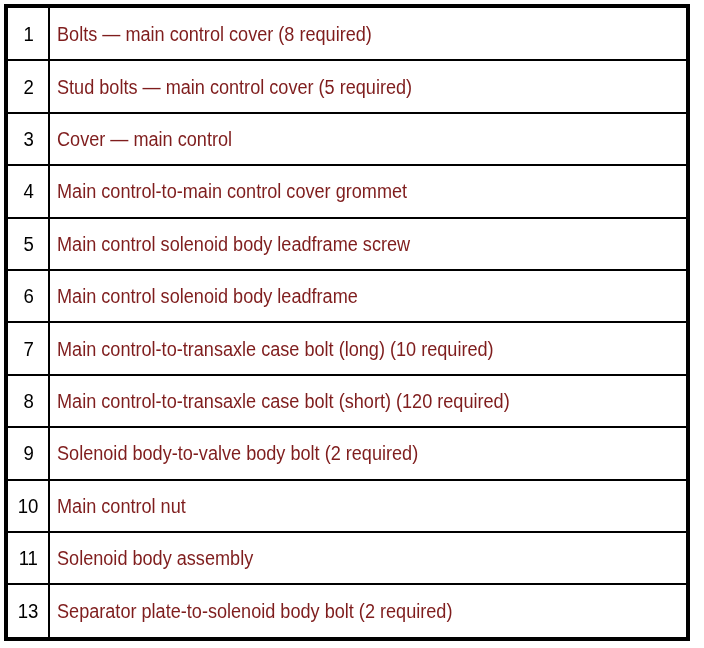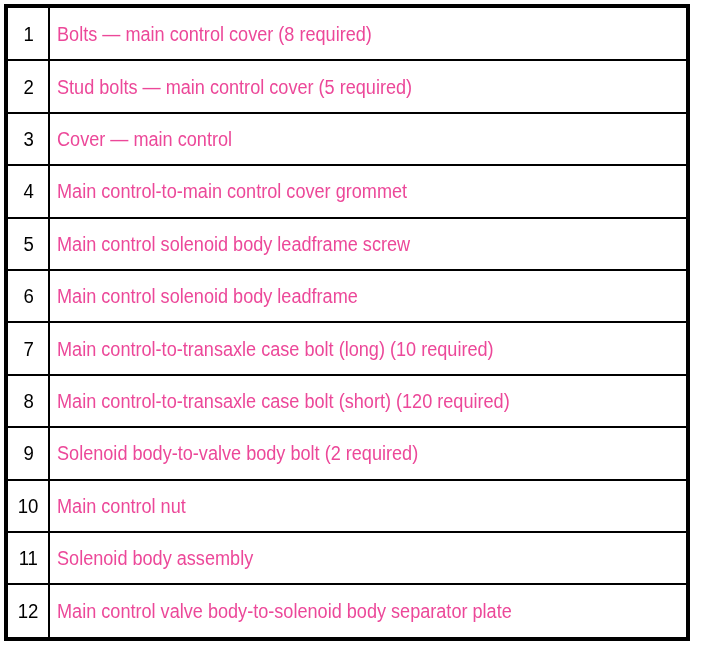--- a/index.html
+++ b/index.html
@@ -50,21 +50,21 @@
     color: #000000;
     font-size: 20px;
     line-height: 1;
     letter-spacing: -0.2px;
     white-space: nowrap;
   }
 
   td.item-desc {
     vertical-align: middle;
     padding: 0 0 0 7px;
-    color: #ec4899;
+    color: #7f1d1d;
     font-size: 20px;
     line-height: 1;
     white-space: nowrap;
     overflow: hidden;
   }
 
   td.item-desc span.desc-text {
     display: inline-block;
     transform: scaleX(0.905);
     transform-origin: left center;
@@ -122,18 +122,18 @@
       </tr>
       <tr>
         <td class="item-no"><span class="no-text">10</span></td>
         <td class="item-desc"><span class="desc-text">Main control nut</span></td>
       </tr>
       <tr>
         <td class="item-no"><span class="no-text">11</span></td>
         <td class="item-desc"><span class="desc-text">Solenoid body assembly</span></td>
       </tr>
       <tr>
-        <td class="item-no"><span class="no-text">12</span></td>
-        <td class="item-desc"><span class="desc-text">Main control valve body-to-solenoid body separator plate</span></td>
+        <td class="item-no"><span class="no-text">13</span></td>
+        <td class="item-desc"><span class="desc-text">Separator plate-to-solenoid body bolt (2 required)</span></td>
       </tr>
     </tbody>
   </table>
 </div>
 
 </body></html>

